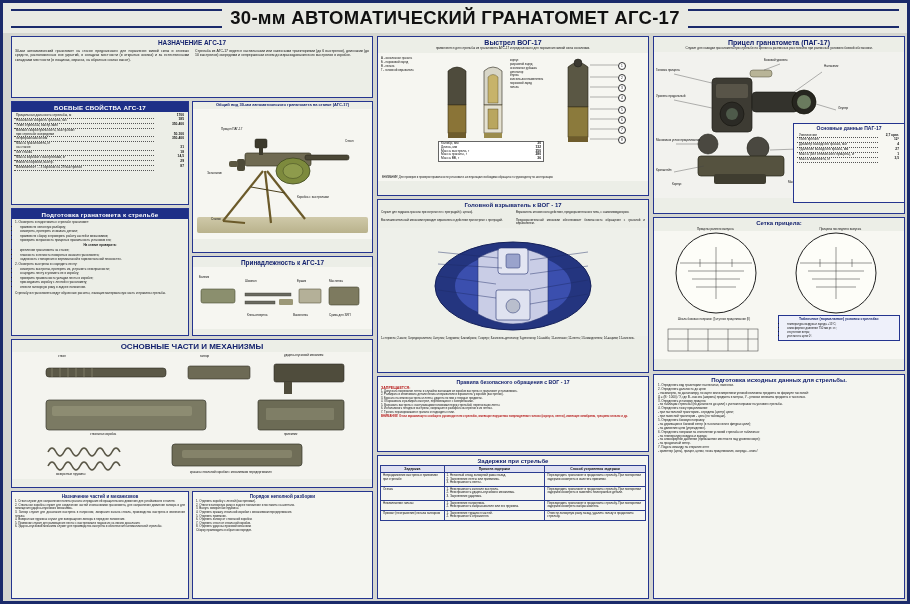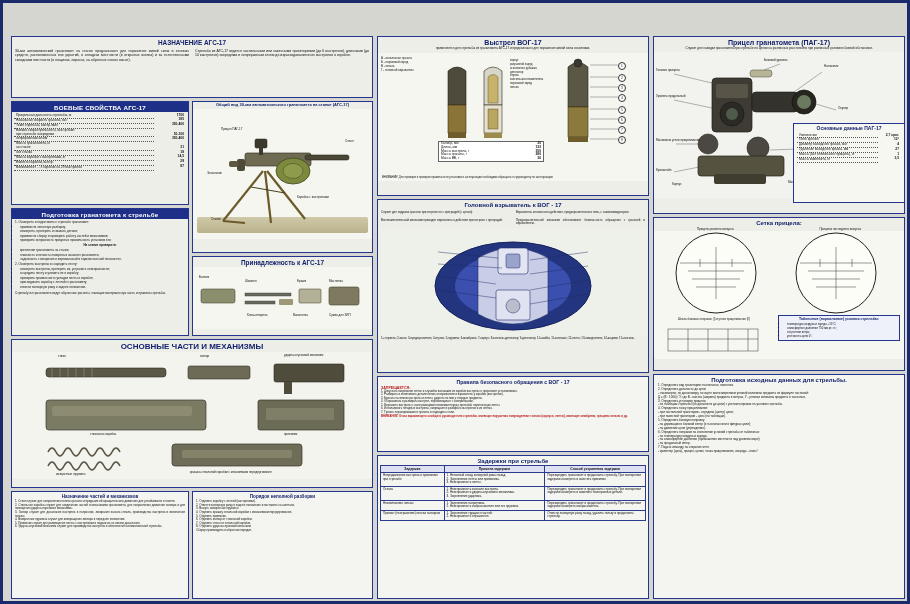--- a/index.html
+++ b/index.html
@@ -68,20 +68,23 @@
   .circ{
     position:absolute;width:6px;height:6px;border:.6px solid #333;border-radius:50%;
     background:#fff;font-size:3.2px;line-height:6px;text-align:center;color:#111;
   }
 </style>
 </head>
 <body>
 
 <div class="poster">
 
+  <div class="title-bar">
+    <div class="title-text">30-мм АВТОМАТИЧЕСКИЙ ГРАНАТОМЕТ АГС-17</div>
+  </div>
 
   <div class="panel" style="left:8px;top:33px;width:362px;height:62px;">
     <div class="sec-title">НАЗНАЧЕНИЕ АГС-17</div>
     <div style="display:flex;">
       <div class="txt" style="width:50%;">30-мм автоматический гранатомет на станке предназначен для поражения живой силы и огневых средств, расположенных вне укрытий, в складках местности (в открытых окопах) и за естественными складками местности (в лощинах, оврагах, на обратных скатах высот).</div>
       <div class="txt" style="width:50%;">Стрельба из АГС-17 ведется настильными или навесными траекториями (до 6 выстрелов), длинными (до 10 выстрелов) очередями и непрерывным огнем до израсходования всех выстрелов в коробке.</div>
     </div>
   </div>
 
   <div class="panel" style="left:8px;top:98px;width:178px;height:104px;">

